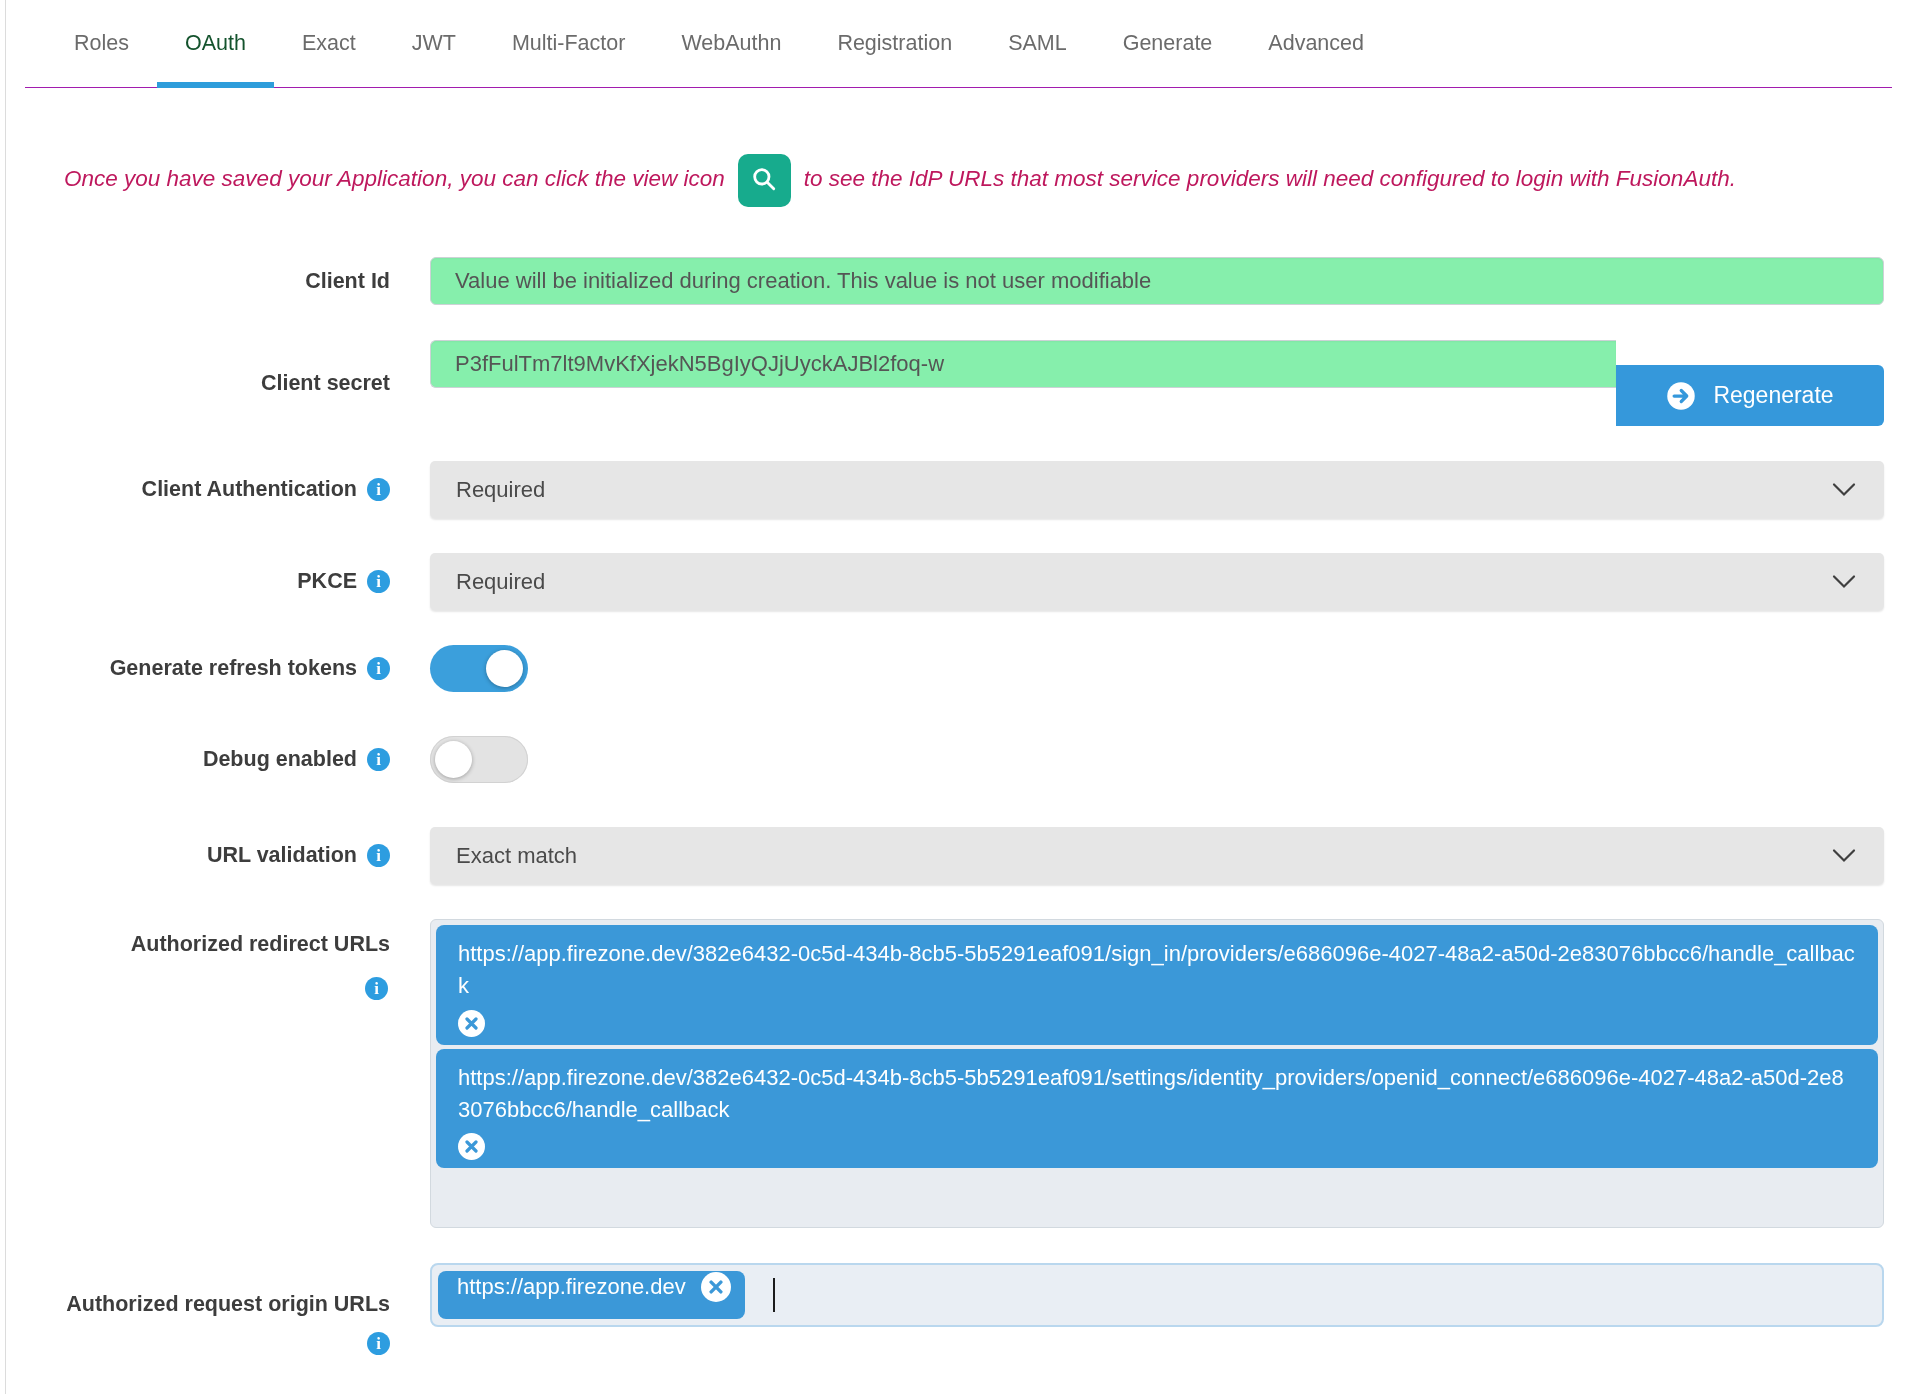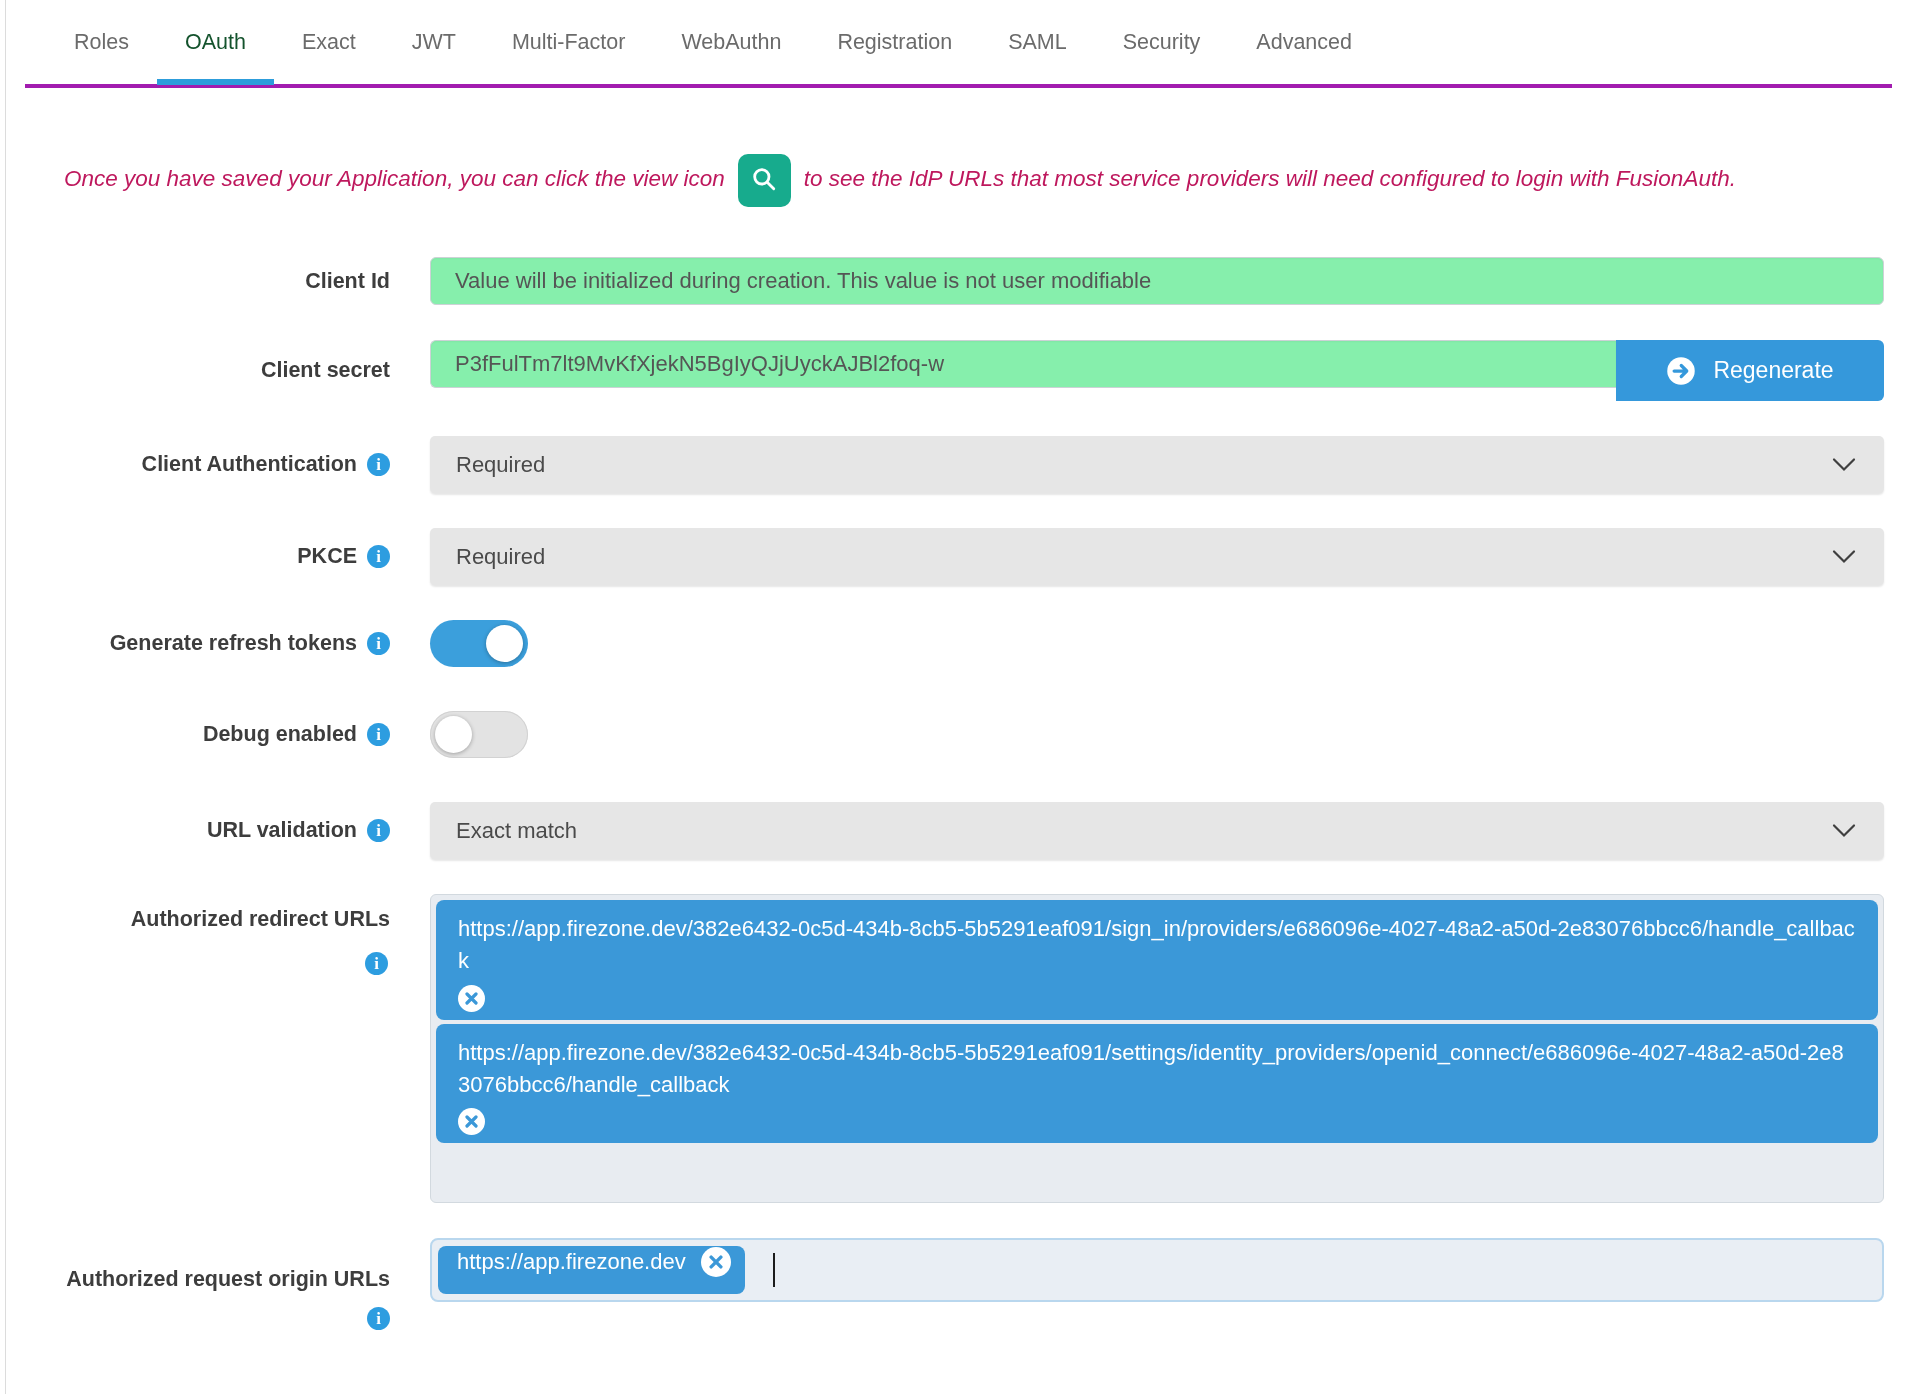--- a/index.html
+++ b/index.html
@@ -2,21 +2,21 @@
 <html><head>
 <meta charset="utf-8">
 <style>
   * { box-sizing: border-box; margin: 0; padding: 0; }
   html,body { background:#fff; }
   body { font-family:"Liberation Sans", sans-serif; }
   .page { position:relative; width:1920px; min-height:1394px; background:#fff; overflow:hidden; }
   .left-edge { position:absolute; left:5px; top:0; bottom:0; width:1px; background:#dcdcdc; }
 
   
-  .tabbar { margin:0 28px 0 25px; height:88px; border-bottom:4px solid #a21caf; display:flex; align-items:stretch; padding-left:21px; }
+  .tabbar { margin:0 28px 0 25px; height:88px; border-bottom:1px solid #a21caf; display:flex; align-items:stretch; padding-left:21px; }
   .tab { position:relative; display:flex; align-items:center; padding:0 28px; font-size:21.5px; color:#6b6b6b; cursor:pointer; white-space:nowrap; }
   .tab.active { color:#14532d; }
   .tab.active::after { content:""; position:absolute; left:0; right:0; bottom:-1px; height:6px; background:#2d9ddb; }
 
   .content { padding:0 36px 0 64px; }
 
   
   .intro { margin-top:66px; max-width:1750px; font-size:22.5px; font-style:italic; color:#be185d; line-height:1.95; }
   .view-btn { display:inline-flex; align-items:center; justify-content:center; width:53px; height:53px; background:#17ab8d; border-radius:10px; margin:0 13px; vertical-align:middle; cursor:pointer; border:none; }
 
@@ -29,21 +29,21 @@
   .label-cell.top { align-items:flex-start; padding-top:22px; }
   .field-cell { flex:1; min-width:0; }
 
   .info-icon { display:inline-flex; align-items:center; justify-content:center; flex:0 0 auto; width:23px; height:23px; border-radius:50%; background:#2d9de0; color:#fff; font-family:"Liberation Serif", serif; font-style:normal; font-weight:bold; font-size:17px; line-height:1; margin-left:10px; vertical-align:-3px; cursor:pointer; }
   .label-cell.stack .info-icon { margin-top:16px; margin-right:2px; }
 
   input.text-input { width:100%; height:48px; background:#86efac; border:1px solid #cdd2d6; border-radius:6px; padding:0 24px; font-size:22px; color:#555; font-family:inherit; box-shadow: inset 0 1px 2px rgba(0,0,0,0.04); }
 
   .secret-group { display:flex; width:100%; }
   .secret-group input { flex:1; min-width:0; border-radius:6px 0 0 6px; border-right:none; }
-  .regen-btn { flex:0 0 268px; height:61px; display:flex; align-items:center; justify-content:center; gap:17px; background:#3598db; color:#fff; border:none; border-radius:0 6px 6px 0; font-size:23px; font-weight:500; font-family:inherit; cursor:pointer; }
+  .regen-btn { flex:0 0 268px; height:61px; display:flex; align-items:center; justify-content:center; gap:17px; background:#3598db; color:#fff; border:none; border-radius:0 6px 6px 0; font-size:23px; font-weight:500; font-family:inherit; cursor:pointer;margin-top:25px; }
 
   .select { position:relative; height:57px; background:#e6e6e6; border-radius:5px; display:flex; align-items:center; padding:0 64px 0 26px; font-size:22px; color:#4a4a4a; cursor:pointer; box-shadow:0 2px 2px rgba(0,0,0,0.10); }
   .select .chev { position:absolute; right:28px; top:50%; transform:translateY(-50%); }
 
   .toggle { position:relative; width:98px; height:47px; border-radius:24px; background:#e3e3e3; box-shadow: inset 0 0 0 1px #d2d2d2; cursor:pointer; }
   .toggle .knob { position:absolute; top:5px; left:5px; width:37px; height:37px; border-radius:50%; background:#fff; box-shadow:0 1px 4px rgba(0,0,0,0.30); }
   .toggle.on { background:#3b9fdc; box-shadow:none; }
   .toggle.on .knob { left:auto; right:5px; }
 
   .urls-box { background:#e8ecf1; border:1px solid #d2d9df; border-radius:6px; padding:5px 5px 55px 5px; cursor:text; }
@@ -63,21 +63,21 @@
 
   <div class="tabbar">
     <div class="tab">Roles</div>
     <div class="tab active">OAuth</div>
     <div class="tab">Exact</div>
     <div class="tab">JWT</div>
     <div class="tab">Multi-Factor</div>
     <div class="tab">WebAuthn</div>
     <div class="tab">Registration</div>
     <div class="tab">SAML</div>
-    <div class="tab">Security</div>
+    <div class="tab">Generate</div>
     <div class="tab">Advanced</div>
   </div>
 
   <div class="content">
 
     <p class="intro">
       <span>Once you have saved your Application, you can click the view icon</span><button class="view-btn">
           <span><svg width="26" height="26" viewBox="0 0 24 24" fill="none" stroke="#ffffff" stroke-width="2.6" stroke-linecap="round">
               <circle cx="10" cy="10" r="6.6"></circle>
               <line x1="15.2" y1="15.2" x2="21" y2="21"></line>

